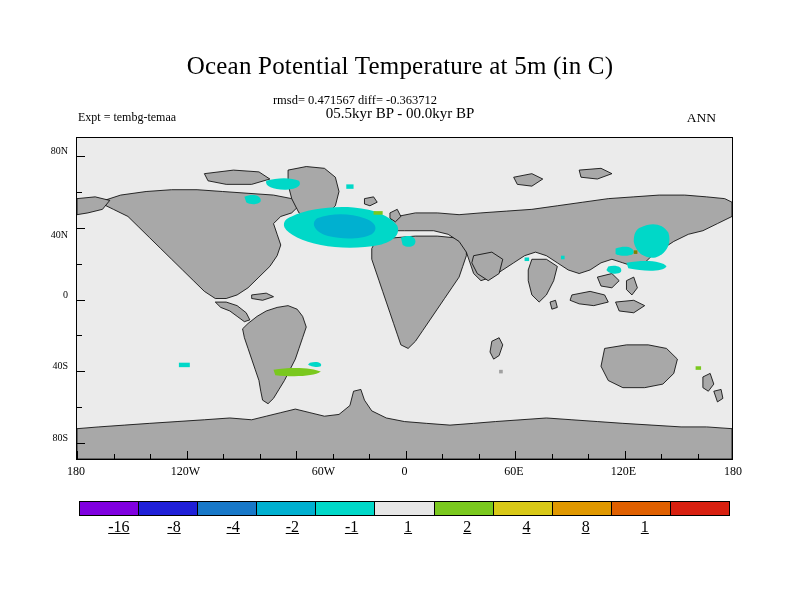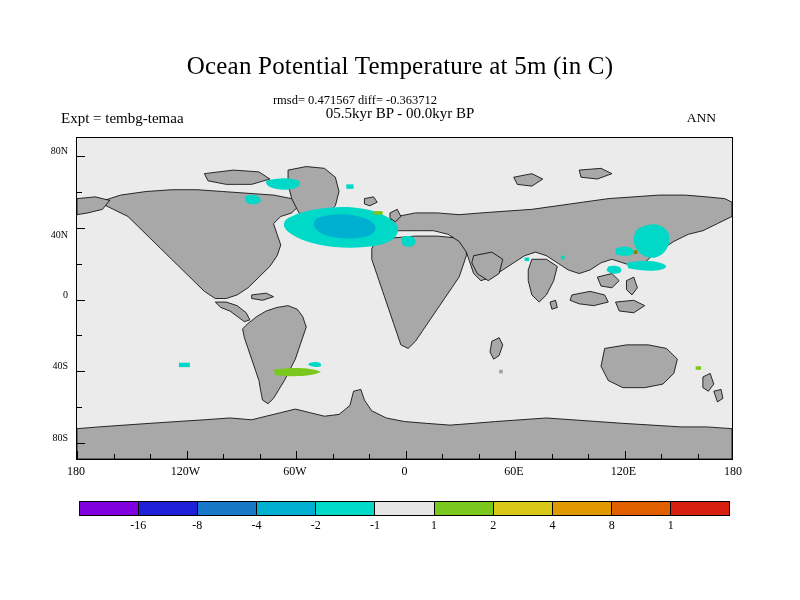--- a/index.html
+++ b/index.html
@@ -18,21 +18,21 @@
   }
   .stats{
     position:absolute;left:0;top:93px;width:800px;text-align:center;
     font-size:12.5px;
     transform:translateX(-45px);
   }
   .period{
     position:absolute;left:0;top:105px;width:800px;text-align:center;
     font-size:15px;
   }
-  .expt{position:absolute;left:61px;top:110px;font-size:15px;}
+  .expt{position:absolute;left:78px;top:110px;font-size:12px;}
   .season{position:absolute;right:84px;top:110px;font-size:13.5px;}
 
   
   #plot{
     position:absolute;left:76px;top:137px;width:657px;height:323px;
     background:#ebebeb;border:1px solid #000;box-sizing:border-box;
     overflow:hidden;
   }
   #mapsvg{position:absolute;left:0;top:0;width:100%;height:100%;display:block;}
 
@@ -54,22 +54,23 @@
 
   
   #cbar{
     position:absolute;left:79px;top:501px;width:651px;height:15px;
     border:1px solid #000;box-sizing:border-box;display:flex;
   }
   #cbar .cell{flex:1 1 0;height:100%;border-right:1px solid #000;box-sizing:border-box;}
   #cbar .cell:last-child{border-right:none;}
   .cbticks{position:absolute;left:79px;top:518px;width:651px;height:22px;}
   .cbtick{
-    position:absolute;top:0;width:60px;margin-left:-30px;text-align:center;
-    font-size:12px;
+    position:absolute;top:0;width:60px;margin-left:-30px;
+    font-size:16px;
+    text-decoration:underline;
   }
 </style>
 </head>
 <body>
 
 <div id="page">
 
   <div class="title">Ocean Potential Temperature at 5m (in C)</div>
   <div class="stats">rmsd= 0.471567 diff= -0.363712</div>
   <div class="period">05.5kyr BP - 00.0kyr BP</div>
@@ -218,21 +219,21 @@
       <div class="tick y" style="top: 125.611px;"></div>
       <div class="tick y major" style="top: 89.7222px;"></div>
       <div class="tick y" style="top: 53.8333px;"></div>
       <div class="tick y major" style="top: 17.9444px;"></div>
     </div>
 
   <div id="axes"></div>
   <div id="xlabels">
       <div class="xlab" style="left: 76px;">180</div>
       <div class="xlab" style="left: 185.5px;">120W</div>
-      <div class="xlab" style="left: 295px;">60W</div>
+      <div class="xlab" style="left: 295px; text-align: right;">60W</div>
       <div class="xlab" style="left: 404.5px;">0</div>
       <div class="xlab" style="left: 514px;">60E</div>
       <div class="xlab" style="left: 623.5px;">120E</div>
       <div class="xlab" style="left: 733px;">180</div>
     </div>
   <div id="ylabels">
       <div class="ylab" style="top: 154.944px;">80N</div>
       <div class="ylab" style="top: 239px;">40N</div>
       <div class="ylab" style="top: 298.5px;">0</div>
       <div class="ylab" style="top: 370.278px;">40S</div>

